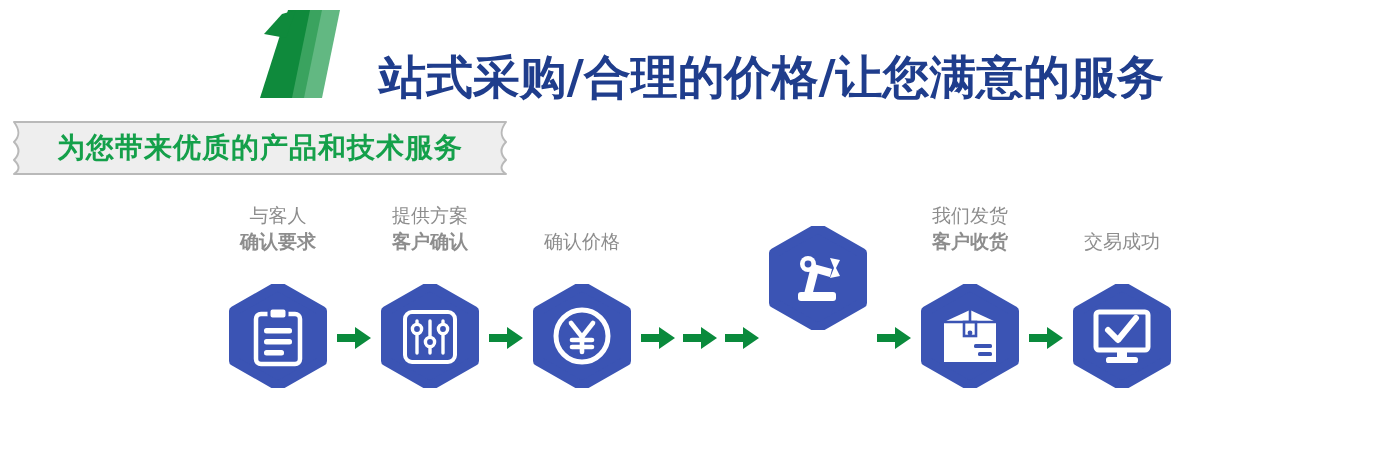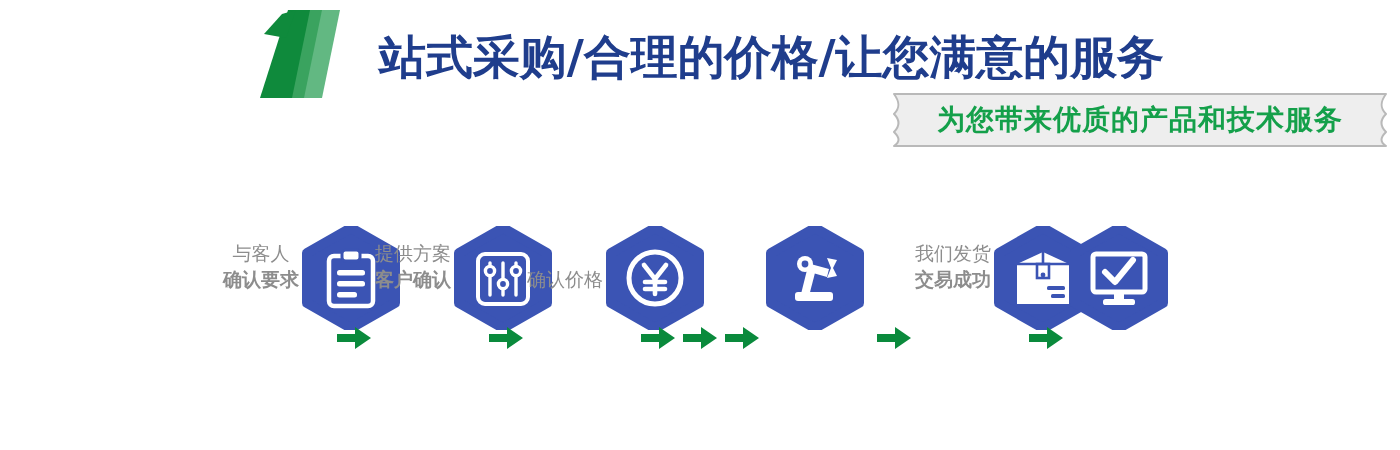--- a/index.html
+++ b/index.html
@@ -10,21 +10,21 @@
     overflow:hidden;
     position:relative;
   }
 
   
   .header{
     position:absolute;
     top:8px;left:0;width:1400px;
     display:flex;
     justify-content:center;
-    align-items:flex-start;
+    align-items:flex-end;
     gap:25px;
   }
   .num-one{
     position:relative;
     width:96px;height:92px;
     flex:0 0 auto;
     margin-right:6px;
   }
   .num-one svg{display:block;}
 
@@ -37,22 +37,22 @@
     margin-top:26px;
     white-space:nowrap;
     font-family:"DejaVu Sans","Liberation Sans",sans-serif;
     transform:scaleX(1.02);
     transform-origin:left center;
   }
 
   
   .ribbon-wrap{
     position:absolute;
-    top:92px;left:0;width:1400px;
-    display:flex;justify-content:flex-end;
+    top:120px;left:0;width:1400px;
+    display:flex;justify-content:flex-start;
   }
   .ribbon{
     position:relative;
     width:520px;height:56px;
     display:flex;align-items:center;justify-content:center;
   }
   .ribbon svg{position:absolute;inset:0;}
   .ribbon-text{
     position:relative;
     font-size:28px;
@@ -67,21 +67,21 @@
   .flow{
     position:absolute;
     top:196px;left:0;
     width:1400px;
     display:flex;
     align-items:flex-start;
     justify-content:center;
   }
   .step{
     display:flex;
-    flex-direction:row;
+    flex-direction:column;
     align-items:center;
     width:110px;
     flex:0 0 auto;
   }
   .step-label{
     color:#8d8d8d;
     font-size:19px;
     line-height:26px;
     text-align:center;
     white-space:nowrap;
@@ -267,21 +267,21 @@
 
   <div class="connector">
     <svg width="34" height="24" viewBox="0 0 34 24" xmlns="http://www.w3.org/2000/svg">
       <path d="M0 8 L18 8 L18 1 L34 12 L18 23 L18 16 L0 16 Z" fill="#0a8a3c"></path>
     </svg>
   </div>
 
   <div class="step">
     <div class="step-label">
       <span>我们发货</span>
-      <span class="l2">交易成功</span>
+      <span class="l2">客户收货</span>
     </div>
     <div class="hexwrap">
       <svg width="104" height="104" viewBox="0 0 104 104" xmlns="http://www.w3.org/2000/svg">
         <path d="M52 2 L96 27 L96 77 L52 102 L8 77 L8 27 Z" fill="#3b54b4" stroke="#3b54b4" stroke-width="10" stroke-linejoin="round"></path>
 
         <path d="M52 26 L78 38 L26 38 Z" fill="#ffffff"></path>
         <path d="M26 38 L78 38 L78 78 L26 78 Z" fill="#ffffff"></path>
 
         <g stroke="#3b54b4" stroke-width="2.6" fill="none">
           <line x1="52" y1="26" x2="52" y2="38"></line>
@@ -297,20 +297,24 @@
     </div>
   </div>
 
   <div class="connector">
     <svg width="34" height="24" viewBox="0 0 34 24" xmlns="http://www.w3.org/2000/svg">
       <path d="M0 8 L18 8 L18 1 L34 12 L18 23 L18 16 L0 16 Z" fill="#0a8a3c"></path>
     </svg>
   </div>
 
   <div class="step">
+    <div class="step-label">
+      <span>交易成功</span>
+
+    </div>
     <div class="hexwrap">
       <svg width="104" height="104" viewBox="0 0 104 104" xmlns="http://www.w3.org/2000/svg">
         <path d="M52 2 L96 27 L96 77 L52 102 L8 77 L8 27 Z" fill="#3b54b4" stroke="#3b54b4" stroke-width="10" stroke-linejoin="round"></path>
         <rect x="26" y="28" width="52" height="38" rx="3" fill="none" stroke="#ffffff" stroke-width="5"></rect>
         <path d="M38 46 L48 56 L66 34" fill="none" stroke="#ffffff" stroke-width="6" stroke-linecap="round" stroke-linejoin="round"></path>
         <rect x="47" y="66" width="10" height="8" fill="#ffffff"></rect>
         <rect x="36" y="73" width="32" height="6" rx="2.6" fill="#ffffff"></rect>
       </svg>
     </div>
   </div>

